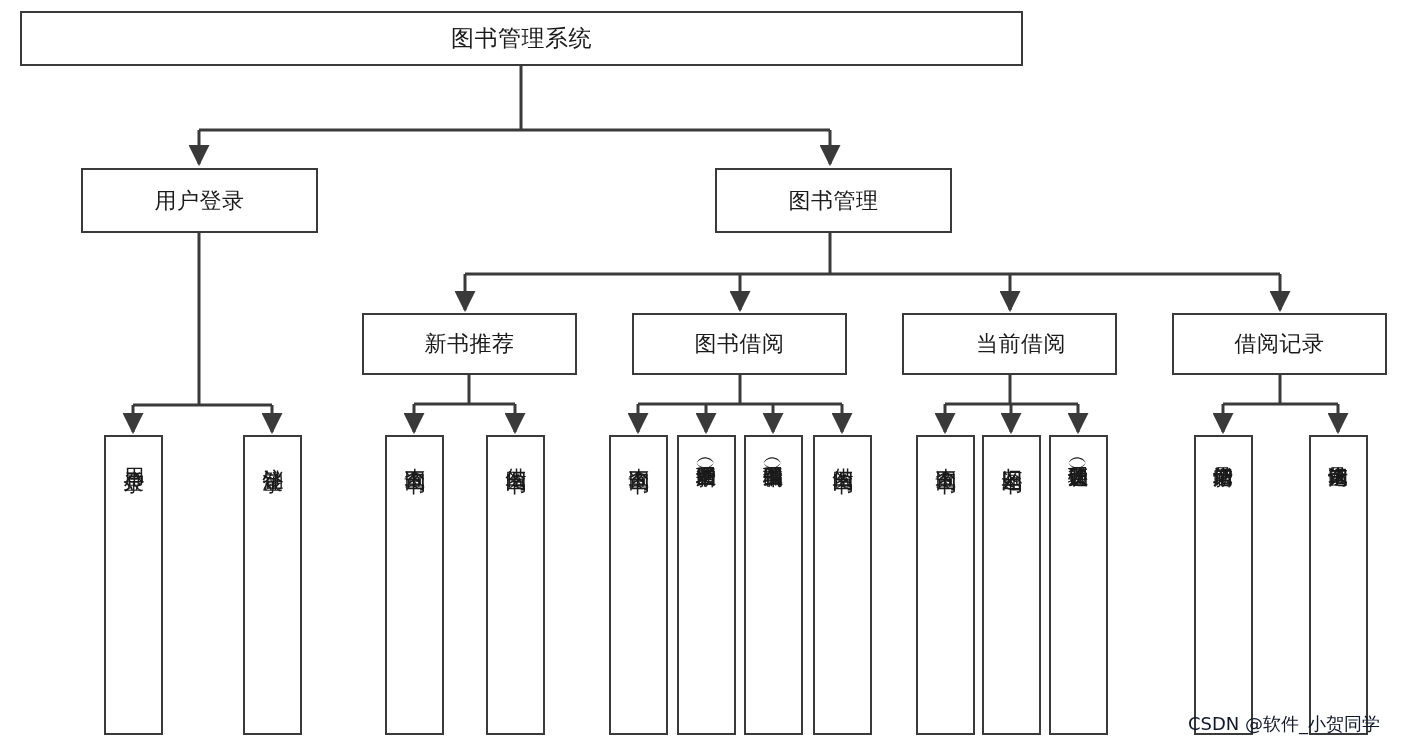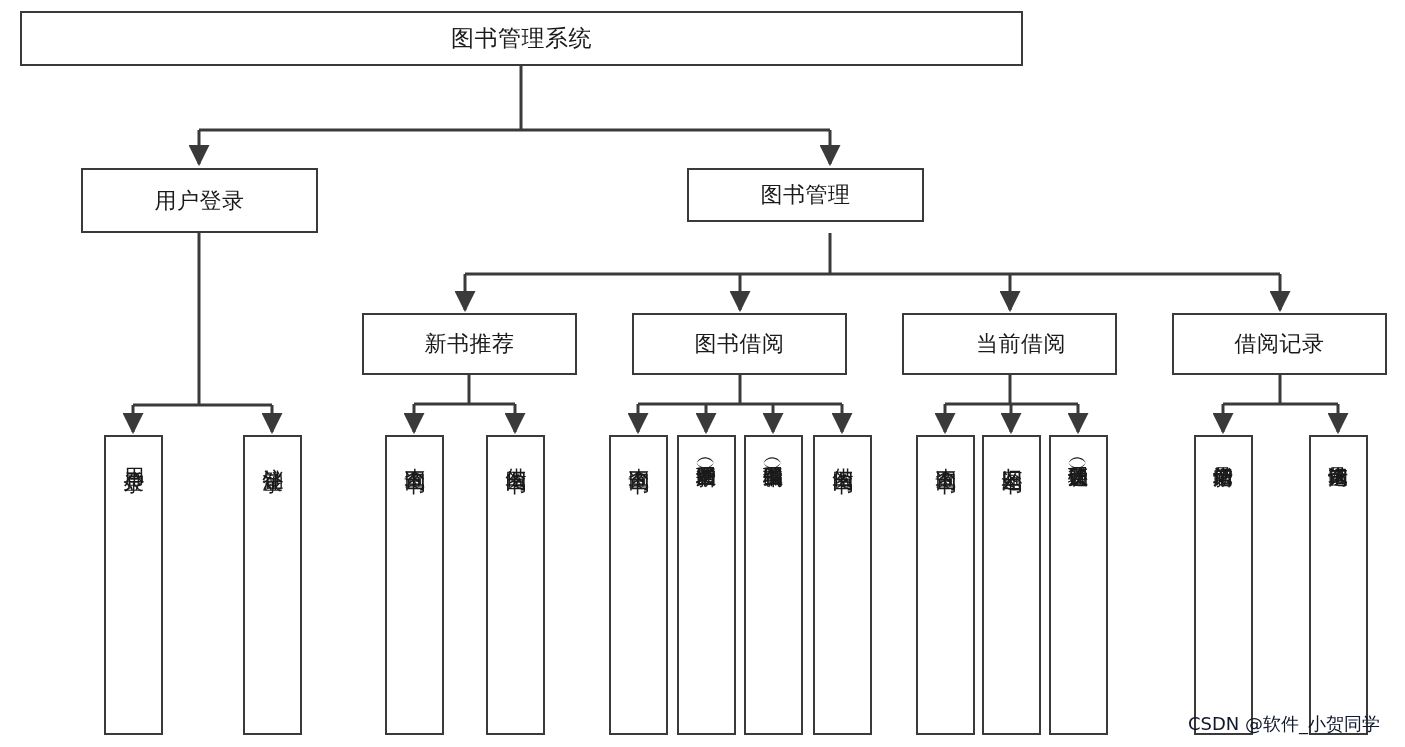--- a/index.html
+++ b/index.html
@@ -136,21 +136,21 @@
   </svg>
 
   <div class="node h root" style="left:20px; top:11px; width:1003px; height:55px;">
     <span class="cap">图书管理系统</span>
   </div>
 
   <div class="node h" style="left:81px; top:168px; width:237px; height:65px;">
     <span class="cap">用户登录</span>
   </div>
 
-  <div class="node h" style="left:687px; top:168px; width:237px; height:54px;">
+  <div class="node h" style="left:715px; top:168px; width:237px; height:65px;">
     <span class="cap">图书管理</span>
   </div>
 
   <div class="node h" style="left:362px; top:313px; width:215px; height:62px;">
     <span class="cap">新书推荐</span>
   </div>
 
   <div class="node h" style="left:632px; top:313px; width:215px; height:62px;">
     <span class="cap">图书借阅</span>
   </div>

